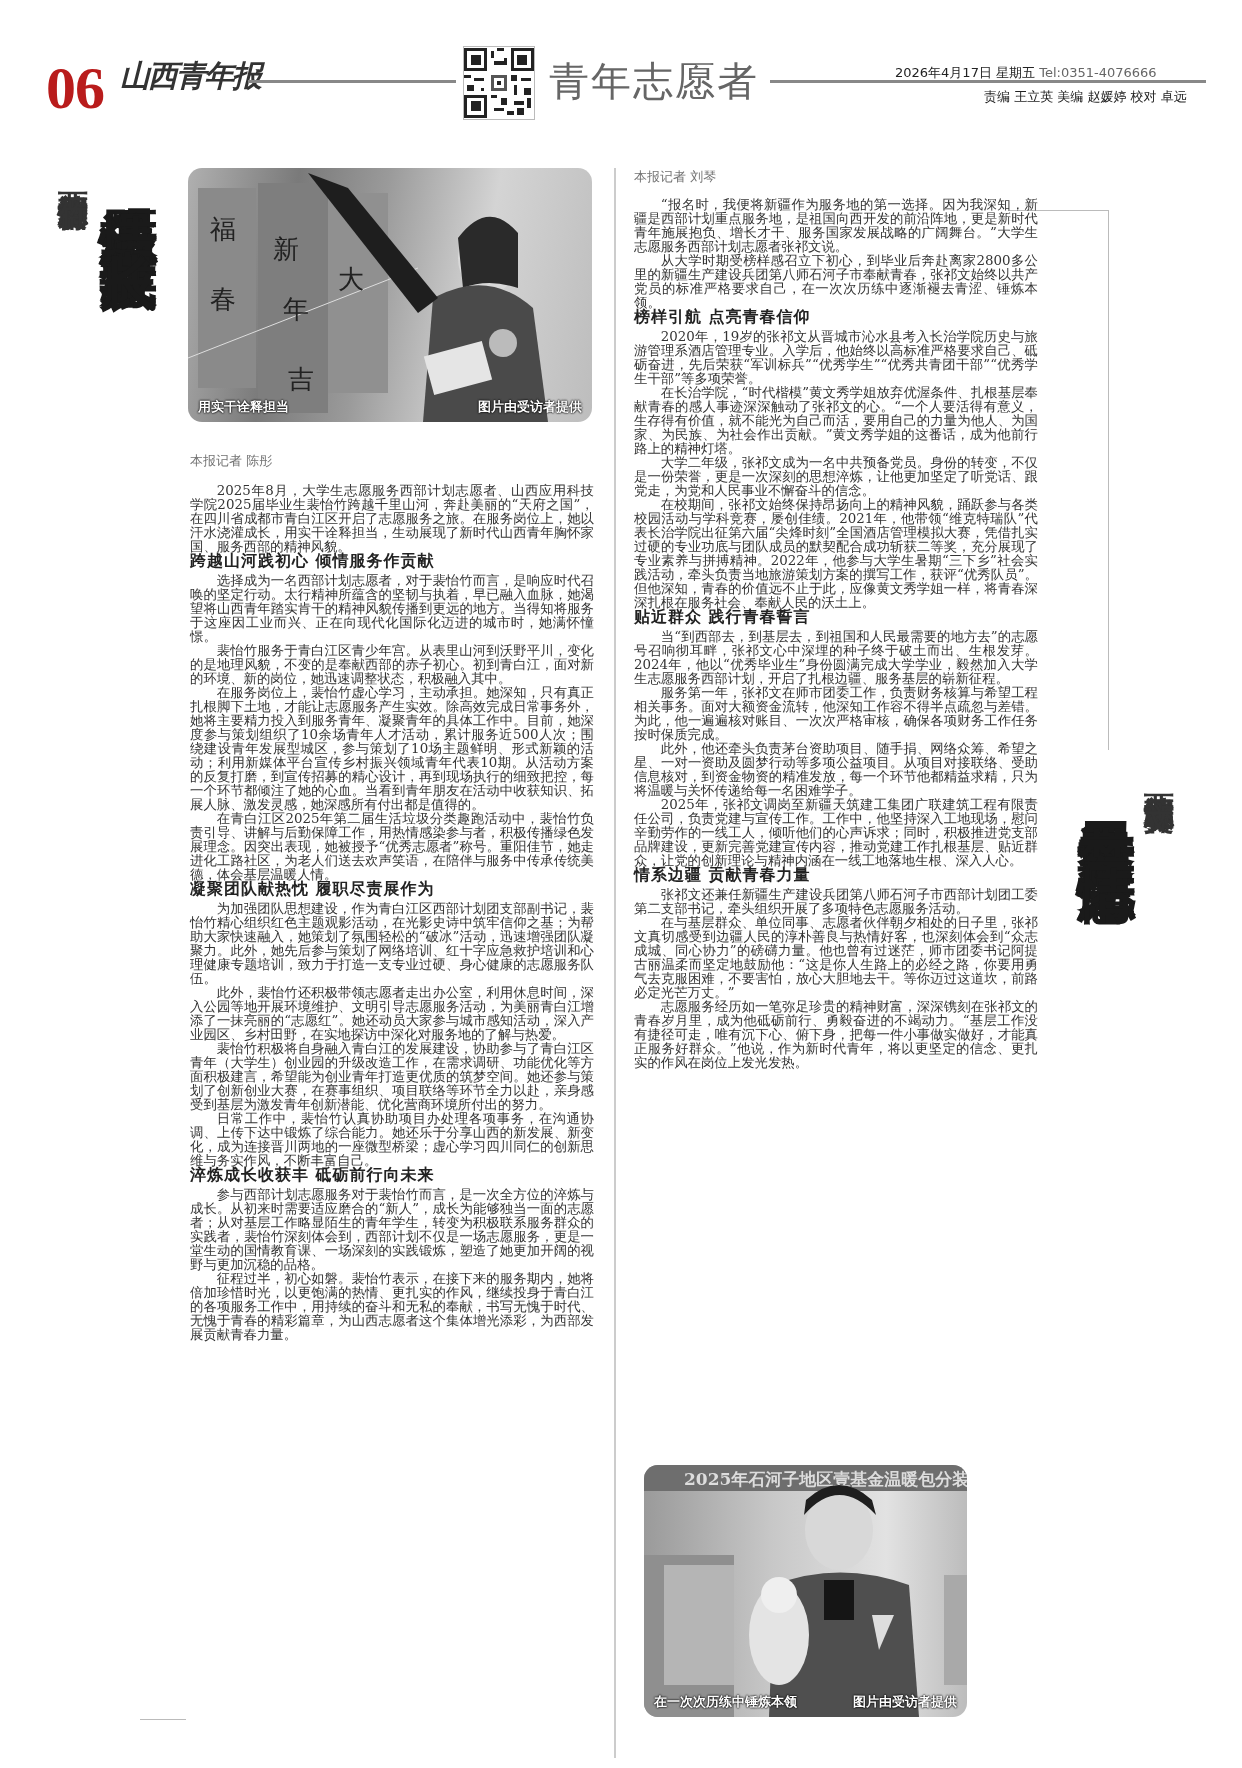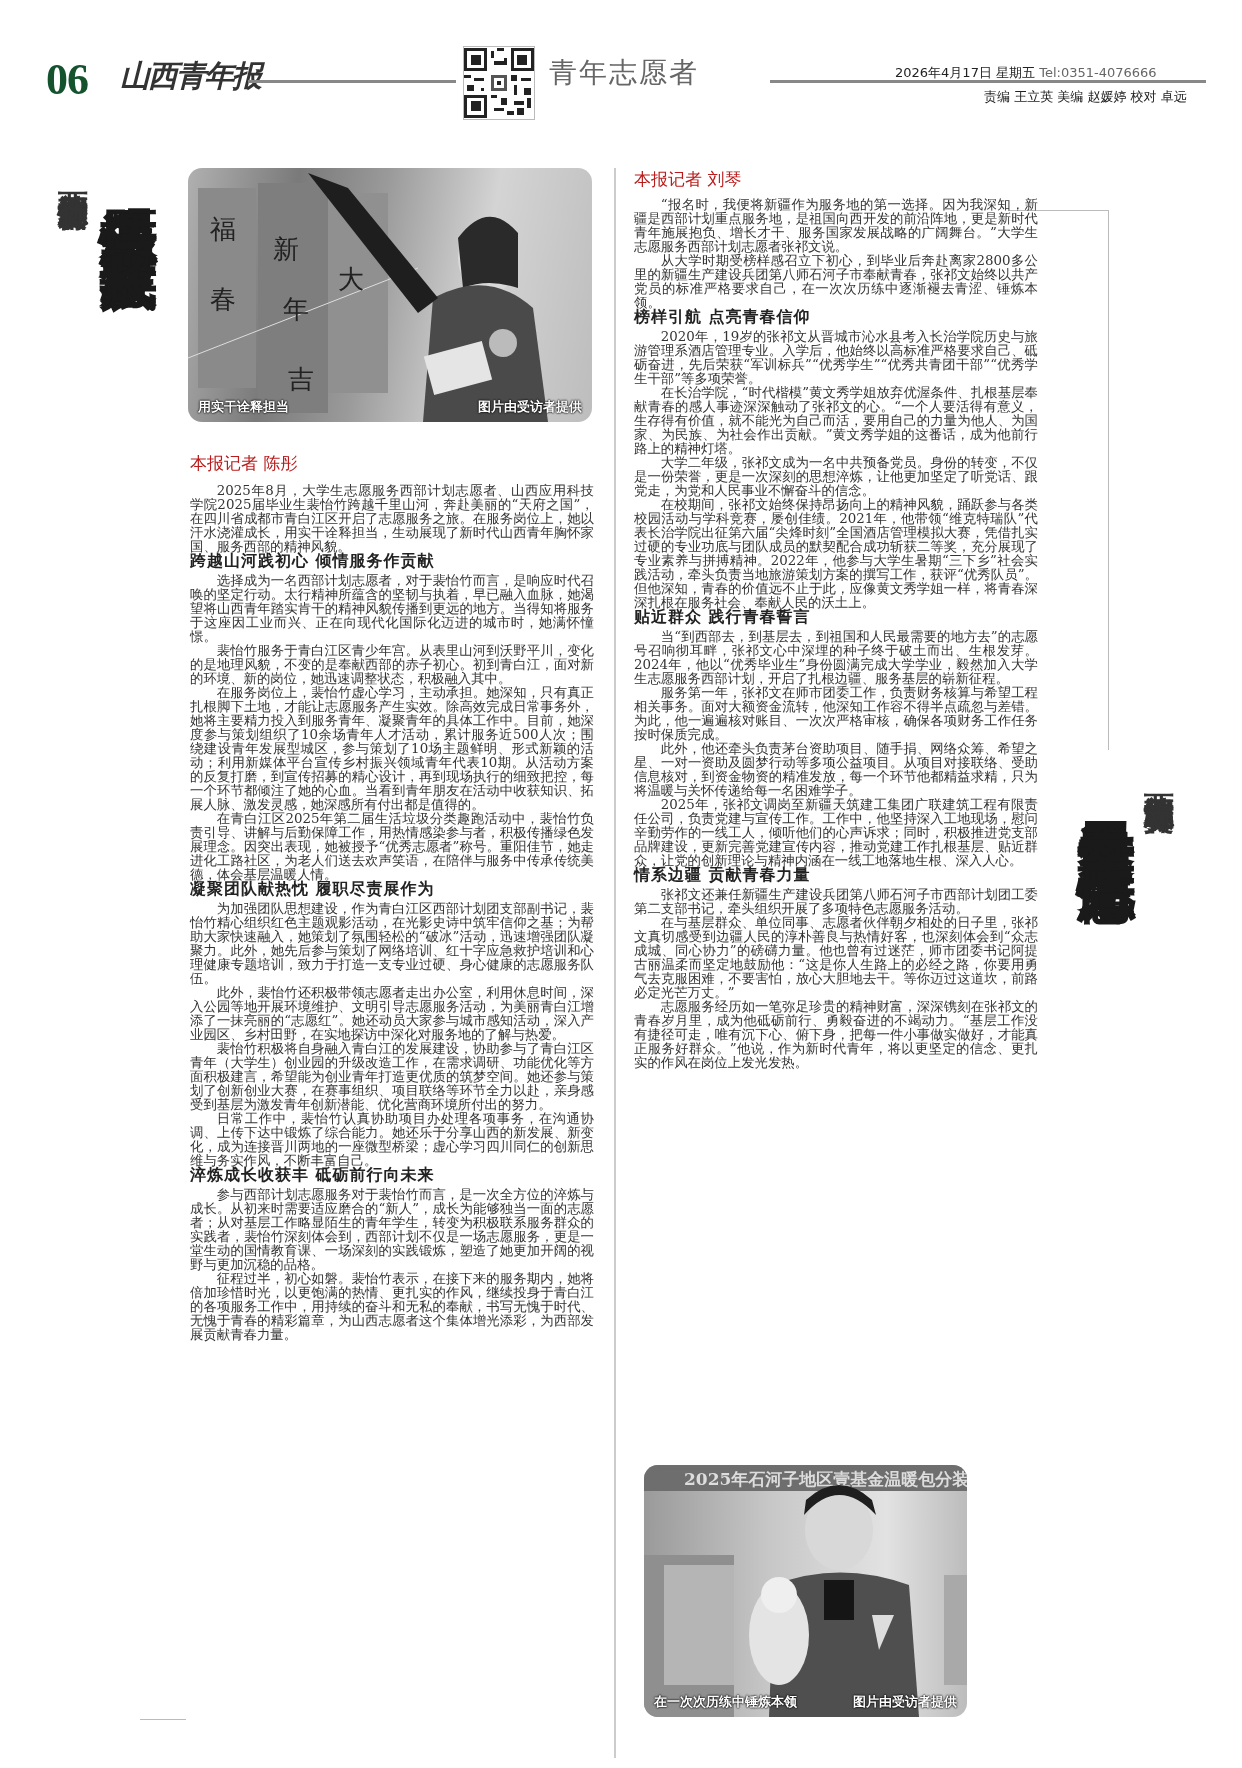--- a/index.html
+++ b/index.html
@@ -1,41 +1,41 @@
 <!DOCTYPE html>
 <html><head>
 <meta charset="utf-8">
 <style>
   html, body { margin:0; padding:0; background:#fff; }
   body { width:1242px; height:1768px; position:relative; overflow:hidden; color:#222; font-family:"DejaVu Serif", serif; }
   .abs { position:absolute; }
   
-  .page-no { left:46px; top:54px; font-family:"Liberation Serif", serif; font-size:44px; font-weight:bold; color:#14532d; letter-spacing:-1px; }
+  .page-no { left:46px; top:54px; font-family:"Liberation Serif", serif; font-size:60px; font-weight:bold; color:#b91c1c; letter-spacing:-1px; }
   .masthead { left:120px; top:56px; font-family:"DejaVu Serif", serif; font-size:30px; font-style:italic; font-weight:bold; color:#333; letter-spacing:-2px; }
   .rule { height:3px; background:#888; }
   .qr { left:463px; top:46px; width:70px; height:72px; background:#fff; border:1px solid #bbb; }
   .qr svg { width:100%; height:100%; display:block; }
-  .section-title { left:549px; top:54px; font-family:"DejaVu Serif", serif; font-size:28px; color:#666; letter-spacing:2px; }
+  .section-title { left:549px; top:54px; font-family:"DejaVu Serif", serif; font-size:40px; color:#666; letter-spacing:2px; }
   .date-line { left:895px; top:64px; font-family:"DejaVu Sans", sans-serif; font-size:13px; color:#222; white-space:nowrap; }
   .date-line .tel { color:#666; }
   .editors { left:984px; top:88px; font-family:"DejaVu Sans", sans-serif; font-size:13px; color:#222; white-space:nowrap; }
 
   
   .vtext { writing-mode:vertical-rl; text-orientation:upright; }
   .left-sub { left:58px; top:168px; font-family:"DejaVu Serif", serif; font-size:30px; font-weight:bold; color:#333; line-height:1; letter-spacing:1px; }
   .left-head { left:100px; top:162px; font-family:"DejaVu Serif", serif; font-size:58px; font-weight:900; color:#1a1a1a; line-height:1; letter-spacing:1px; }
   .right-sub { left:1144px; top:770px; font-family:"DejaVu Serif", serif; font-size:30px; font-weight:bold; color:#333; line-height:1; letter-spacing:1px; }
   .right-head { left:1078px; top:775px; font-family:"DejaVu Serif", serif; font-size:58px; font-weight:900; color:#1a1a1a; line-height:1; letter-spacing:1px; }
 
   
   .photo { border-radius:14px; overflow:hidden; background:#888; }
   .photo .cap { position:absolute; bottom:6px; font-family:"DejaVu Sans", sans-serif; font-size:13px; color:#fff; font-weight:bold; text-shadow:0 0 2px #000, 0 0 2px #000; }
 
   
-  .byline { font-family:"DejaVu Sans", sans-serif; font-size:17px; color:#b91c1c; }
+  .byline { font-family:"DejaVu Sans", sans-serif; font-size:13px; color:#737373; }
   .col { font-family:"DejaVu Serif", serif; font-size:13.4px; line-height:14px; color:#333; text-align:justify; }
   .col p { margin:0; text-indent:2em; }
   .col h3 { margin:0 0 6px 0; text-align:left; font-size:16px; font-weight:bold; color:#222; letter-spacing:1px; }
 
   .divider-v { width:2px; background:#ccc; }
   .divider-h { height:1px; background:#bbb; }
 </style>
 </head>
 <body>
 

